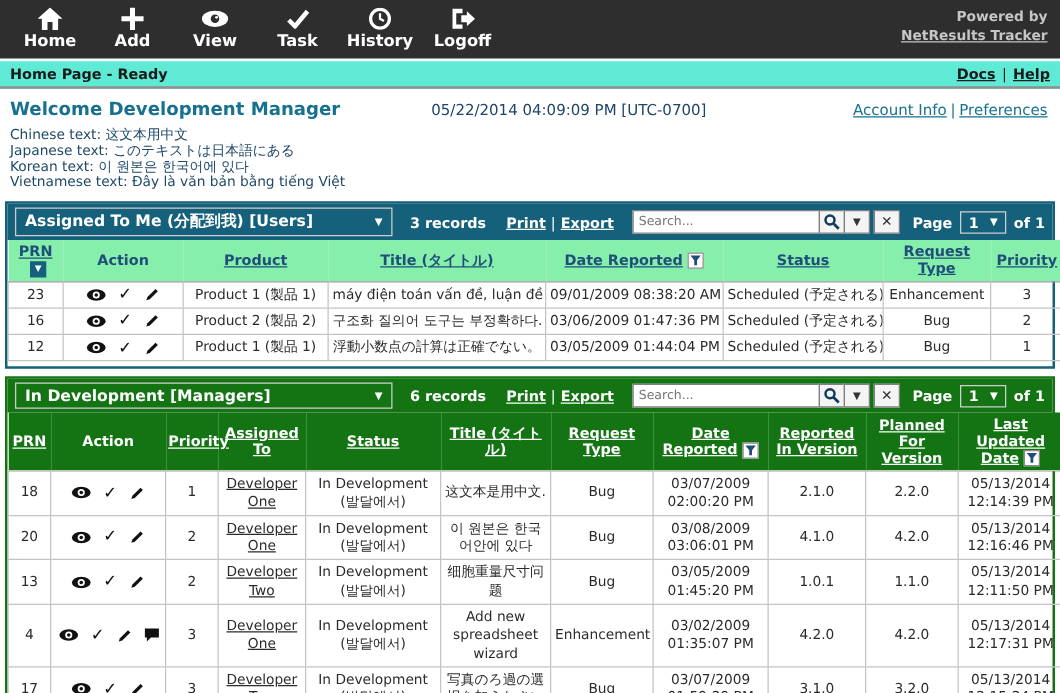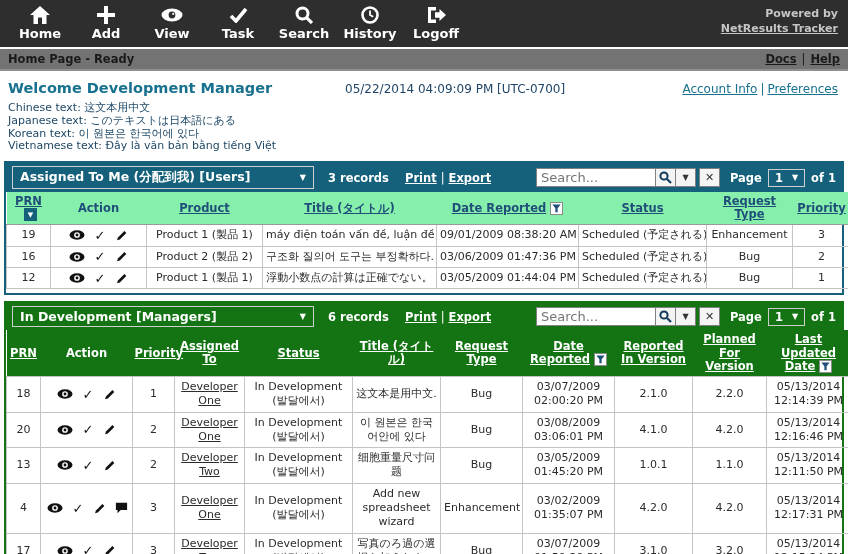--- a/index.html
+++ b/index.html
@@ -9,21 +9,21 @@
   
   .nav { background:#2e2e2e; display:flex; align-items:flex-start; padding:5px 10px 6px 12px; }
   .nav-item { display:flex; flex-direction:column; align-items:center; color:#fff;
               font-weight:bold; font-size:13px; min-width:56px; margin-right:10px; cursor:pointer; }
   .nav-item .ico { height:20px; display:flex; align-items:center; justify-content:center; }
   .nav-item .lbl { margin-top:1px; }
   .nav-right { margin-left:auto; text-align:right; color:#c6c6c6; font-size:11px; font-weight:bold; line-height:1.35; padding-top:2px; }
   .nav-right .brand { text-decoration:underline; cursor:pointer; }
 
   
-  .statusbar { background:#737373; border-top:2px solid #fff; border-bottom:2px solid #8f8f8f;
+  .statusbar { background:#5eead4; border-top:2px solid #fff; border-bottom:2px solid #8f8f8f;
                display:flex; align-items:center; padding:3px 8px 3px 8px; font-size:11.5px; font-weight:bold; color:#1a1a1a; }
   .statusbar .right { margin-left:auto; font-weight:bold; }
   .statusbar a { color:#1a1a1a; text-decoration:underline; cursor:pointer; }
   .statusbar .sep { margin:0 5px; font-weight:normal; }
 
   
   .welcome-row { display:flex; align-items:baseline; padding:9px 10px 2px 8px; }
   .welcome { color:#17718f; font-weight:bold; font-size:14.5px; width:337px; }
   .timestamp { color:#1f4568; font-size:12px; flex:1; }
   .acct { font-size:12px; }
@@ -41,21 +41,21 @@
   .teal  .grid-bar { background:#15607a; }
   .green .grid-bar { background:#147414; }
   .query-select { border:1px solid #cfcfcf; width:302px; display:flex; align-items:center;
                   padding:2px 7px; font-weight:bold; font-size:12.5px; cursor:pointer; }
   .query-select .arrow { margin-left:auto; font-size:8px; }
   .records { font-size:11.5px; font-weight:bold; margin-left:14px; }
   .bar-links { margin-left:16px; font-size:11.5px; font-weight:bold; }
   .bar-links a { color:#fff; text-decoration:underline; cursor:pointer; }
   .bar-links .sep { margin:0 4px; font-weight:normal; }
   .search-group { margin-left:auto; display:flex; align-items:center; }
-  .search-input { width:120px; height:19px; border:1px solid #808080; font-size:13px; padding:1px 4px;
+  .search-input { width:150px; height:19px; border:1px solid #808080; font-size:10px; padding:1px 4px;
                   font-family:"DejaVu Sans","Liberation Sans",sans-serif; color:#333; }
   .sbtn { width:21px; height:19px; background:#f4f4f4; border:1px solid #808080; margin-left:-1px;
           display:flex; align-items:center; justify-content:center; cursor:pointer; color:#333; font-size:10px; }
   .sbtn.clear { margin-left:3px; font-size:11px; }
   .page-group { display:flex; align-items:center; font-size:11.5px; font-weight:bold; margin-left:10px; }
   .page-select { border:1px solid #cfcfcf; padding:1px 6px; margin:0 6px; display:flex; align-items:center;
                  min-width:36px; cursor:pointer; }
   .page-select .arrow { margin-left:9px; font-size:8px; }
 
   table.report { width:100%; border-collapse:collapse; table-layout:fixed; }
@@ -111,29 +111,20 @@
     <span class="ico">
       <svg width="19" height="16" viewBox="0 0 19 16">
           <path d="M2 9 L7 14 L17 2" stroke="#fff" stroke-width="3.6" fill="none"></path>
         </svg>
     </span>
       <span class="lbl">Task</span>
   </div>
   <div class="nav-item">
     <span class="ico">
       <svg width="18" height="18" viewBox="0 0 18 18">
-          <circle cx="7.5" cy="7.5" r="5.5" stroke="#fff" stroke-width="3" fill="none"></circle>
-          <line x1="11.8" y1="11.8" x2="17" y2="17" stroke="#fff" stroke-width="3.2"></line>
-        </svg>
-    </span>
-      <span class="lbl">Search</span>
-  </div>
-  <div class="nav-item">
-    <span class="ico">
-      <svg width="18" height="18" viewBox="0 0 18 18">
           <circle cx="9" cy="9" r="7.5" stroke="#fff" stroke-width="2.6" fill="none"></circle>
           <path d="M9 4.5 V9 L12.2 10.8" stroke="#fff" stroke-width="1.8" fill="none"></path>
         </svg>
     </span>
       <span class="lbl">History</span>
   </div>
   <div class="nav-item">
     <span class="ico">
       <svg width="20" height="18" viewBox="0 0 20 18">
           <path d="M2 1 H10 V4.5 H5 V13.5 H10 V17 H2 Z" fill="#fff"></path>
@@ -227,21 +218,21 @@
                 <path d="M0.5 0.5 H11.5 L7.5 5.5 V11 H4.5 V5.5 Z" fill="#1f4e79"></path>
               </svg>
             </span></th>
         <th><span class="thl">Status</span></th>
         <th><span class="thl">Request Type</span></th>
         <th><span class="thl">Priority</span></th>
       </tr>
     </thead>
     <tbody>
       <tr>
-        <td>19</td>
+        <td>23</td>
         <td class="actions">
           <span class="aico">
               <svg width="16" height="10" viewBox="0 0 22 14">
                 <ellipse cx="11" cy="7" rx="10.5" ry="6.5" fill="#111"></ellipse>
                 <circle cx="11" cy="7" r="4" fill="#fff"></circle>
                 <circle cx="11" cy="7" r="2" fill="#111"></circle>
               </svg>
             </span>
           <span class="aico check-glyph">✓</span>
           <span class="aico">

